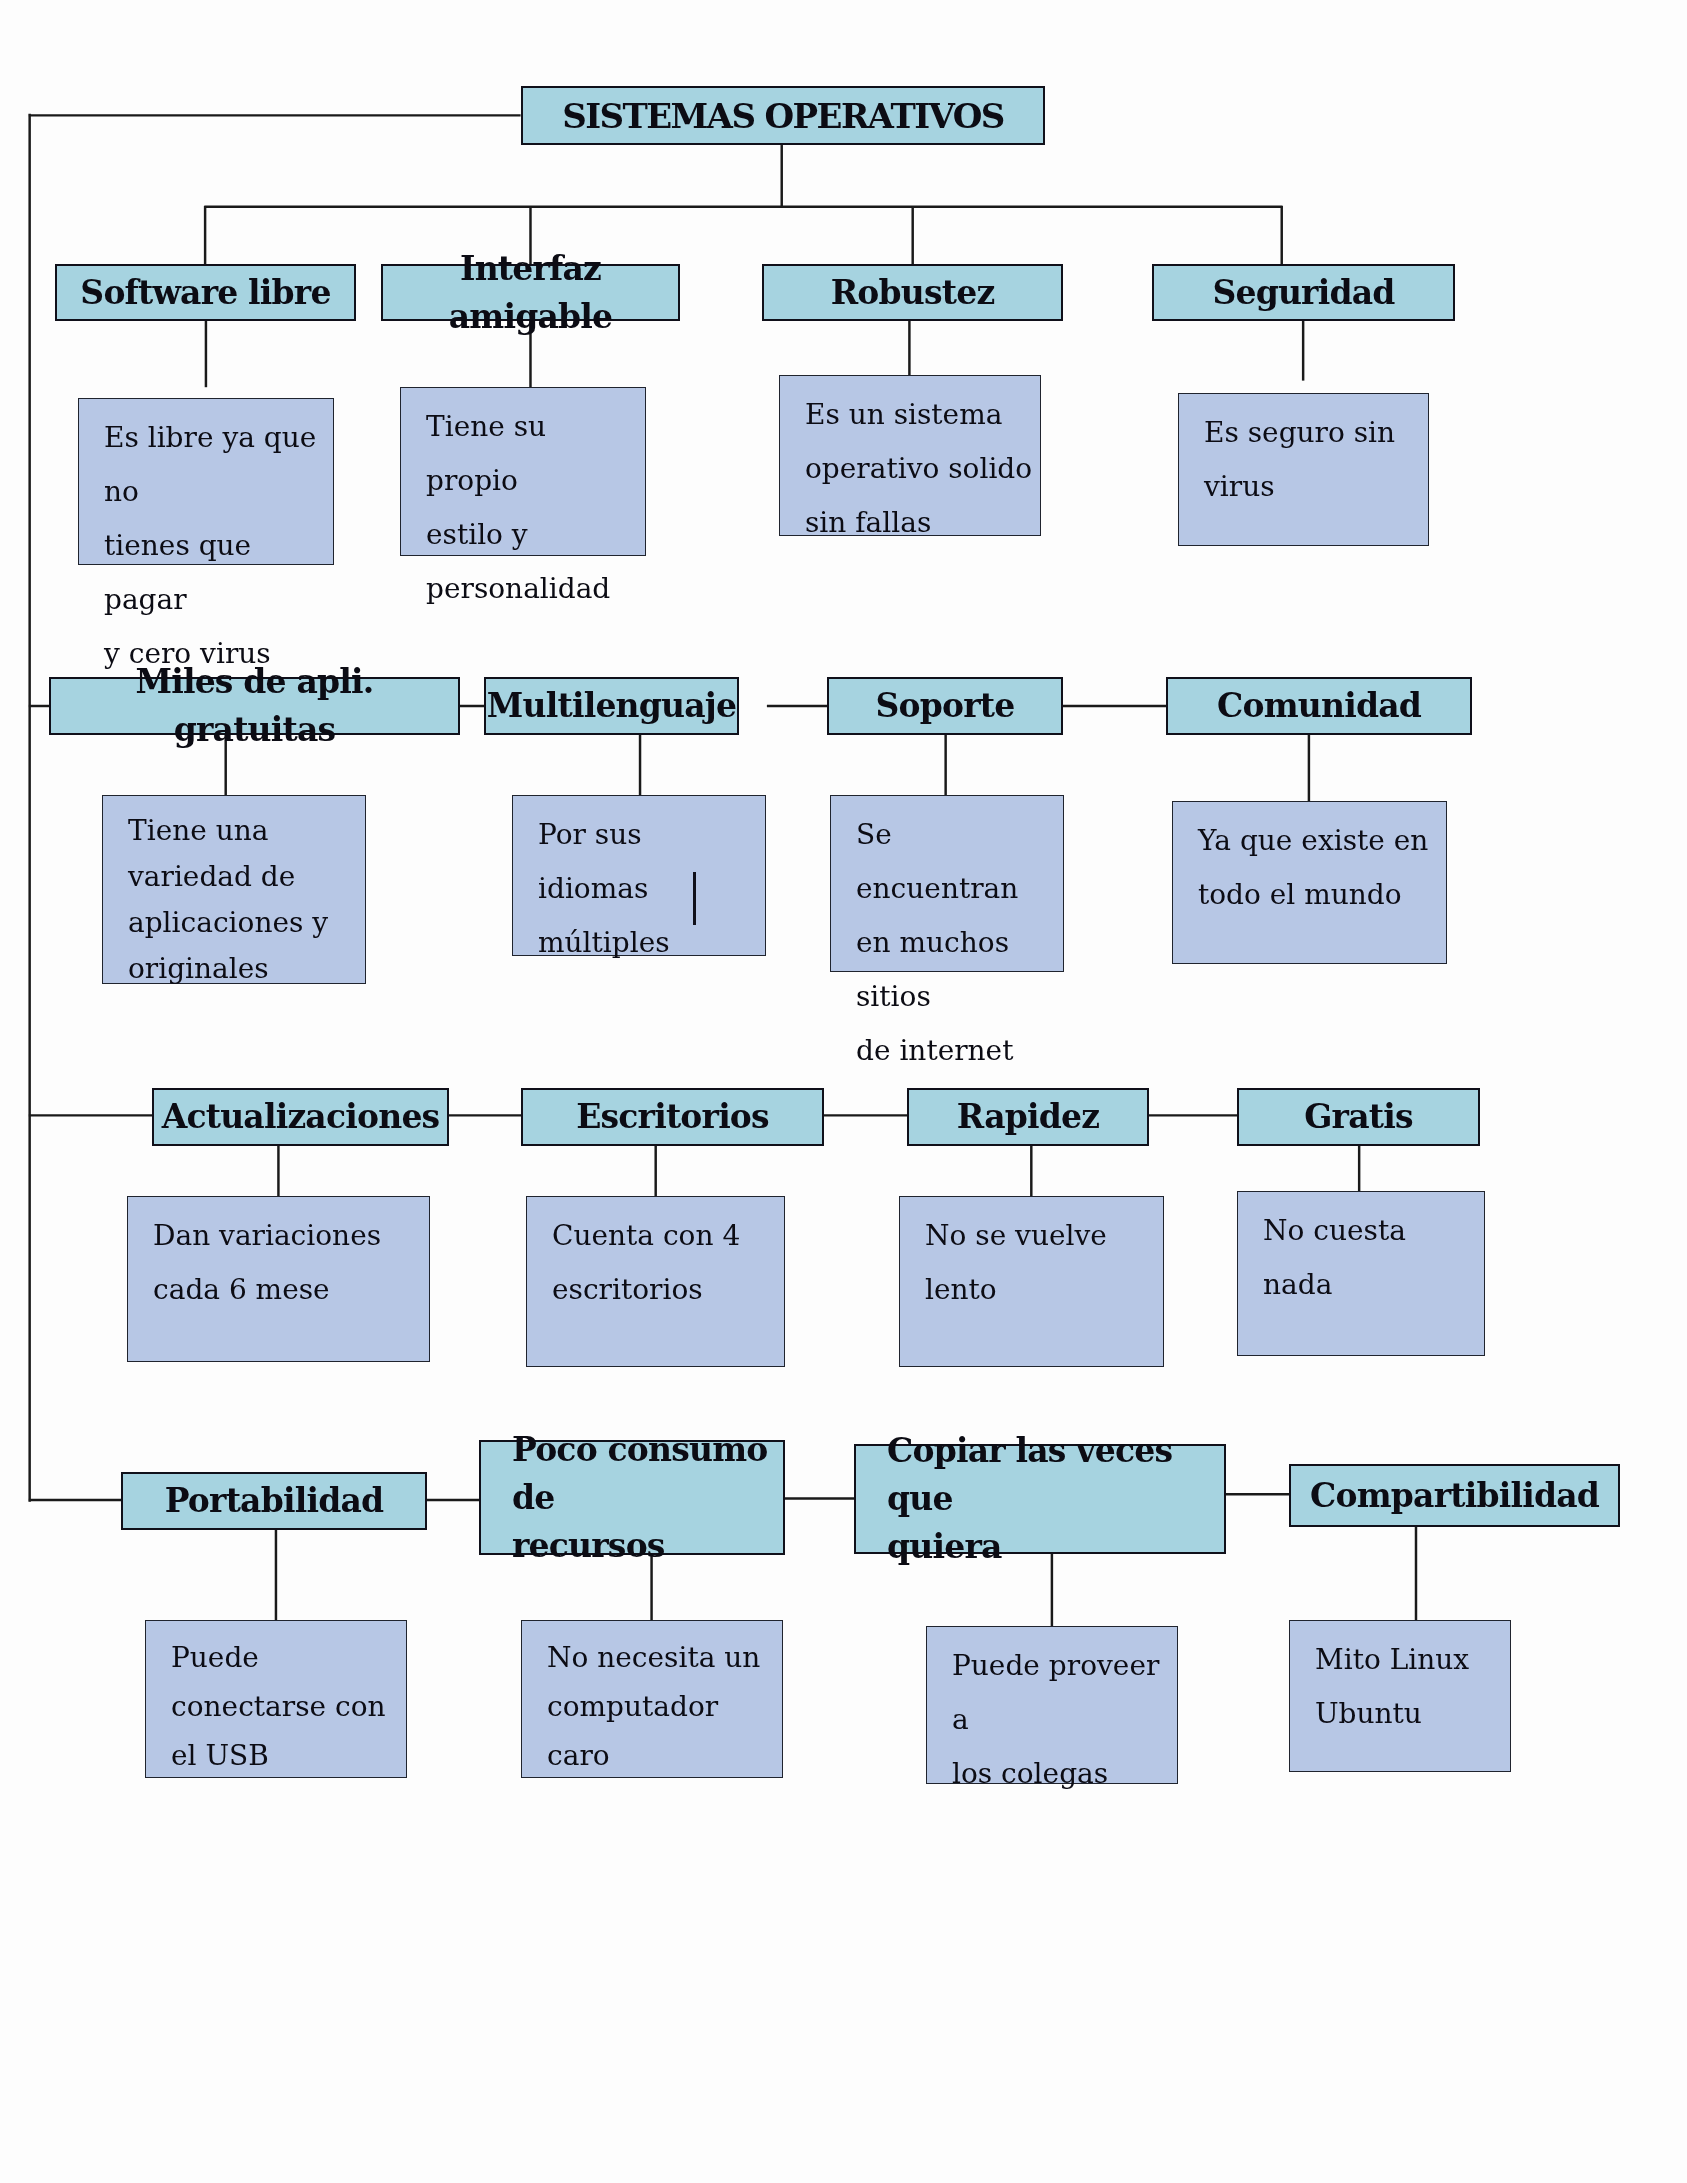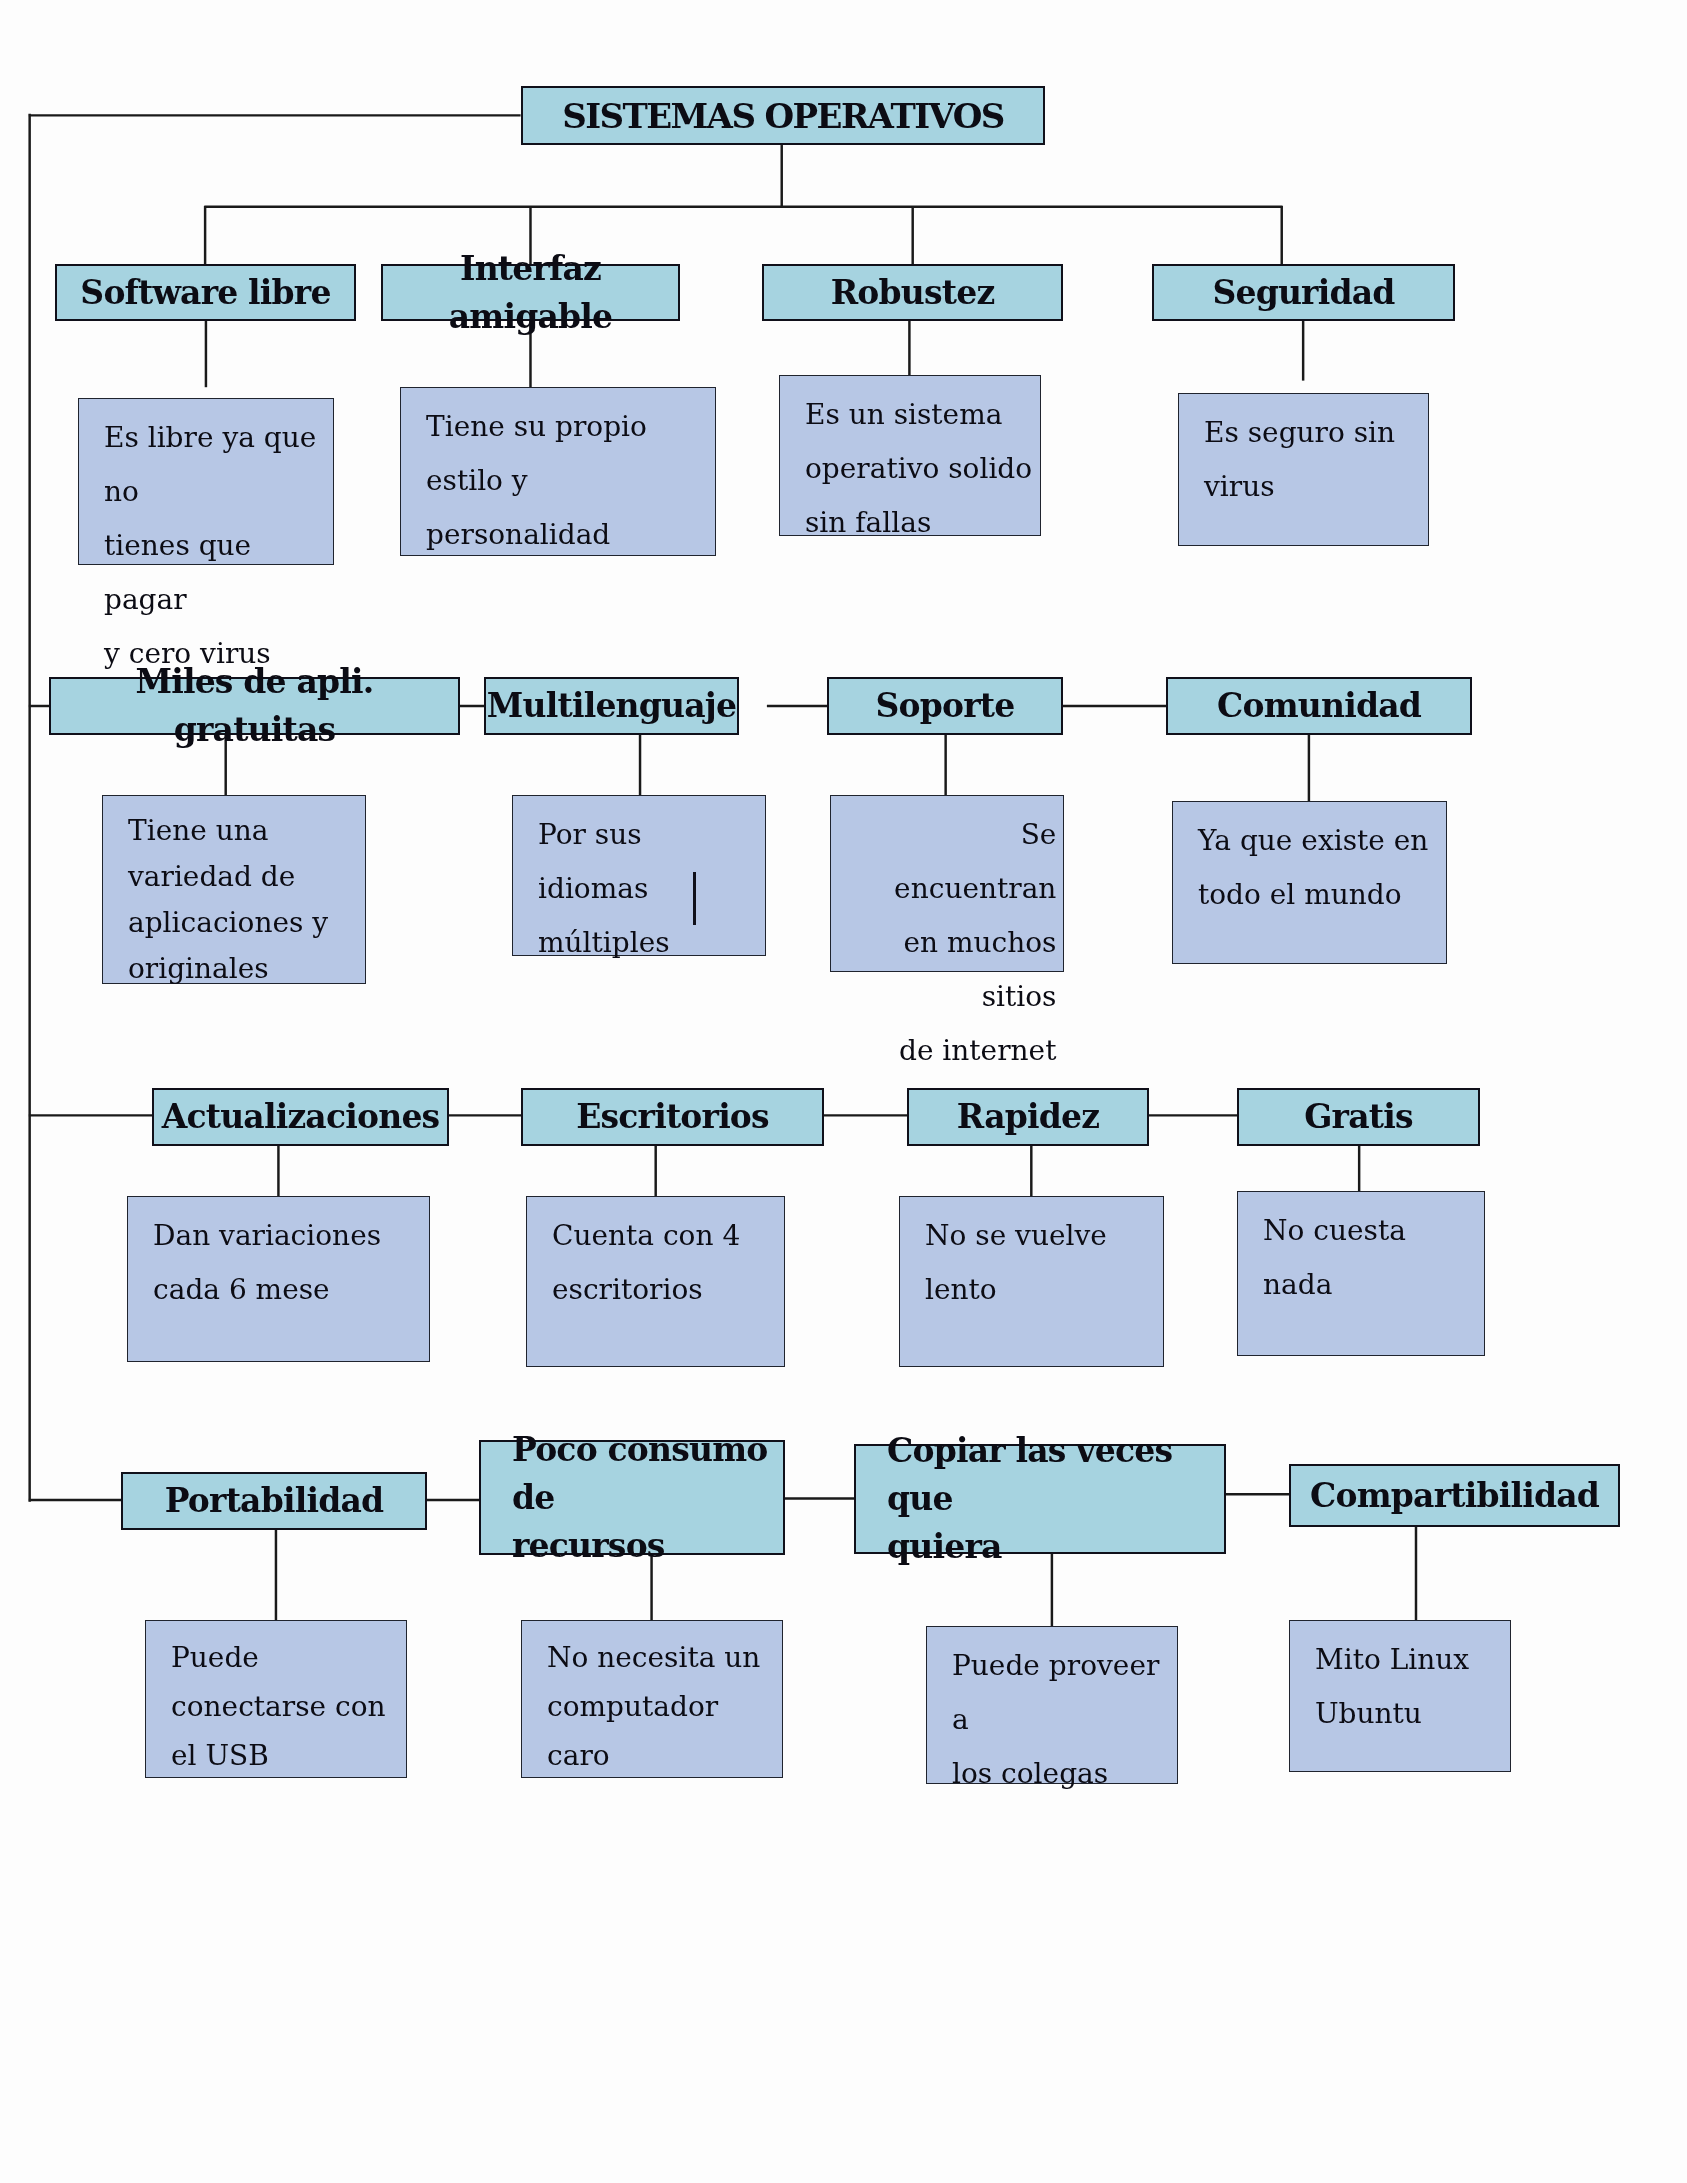--- a/index.html
+++ b/index.html
@@ -95,21 +95,21 @@
   <div class="hdr" style="left:762px;top:264px;width:301px;height:57px;">
     <span>Robustez</span></div>
   <div class="hdr" style="left:1152px;top:264px;width:303px;height:57px;">
     <span>Seguridad</span></div>
 
   <div class="desc" style="left:78px;top:386px;width:256px;height:167px;margin-top:12px;">
     <div class="dtext">Es libre ya que no
 tienes que pagar
 y cero virus</div>
     </div>
-  <div class="desc" style="left:400px;top:387px;width:316px;height:169px;">
+  <div class="desc" style="left:400px;top:387px;width:246px;height:169px;">
     <div class="dtext">Tiene su propio
 estilo y
 personalidad</div>
     </div>
   <div class="desc" style="left:779px;top:375px;width:262px;height:161px;">
     <div class="dtext">Es un sistema
 operativo solido
 sin fallas</div>
     </div>
   <div class="desc" style="left:1178px;top:393px;width:251px;height:153px;">
@@ -130,21 +130,21 @@
     <div class="dtext" style="line-height:46px;">Tiene una
 variedad de
 aplicaciones y
 originales</div>
     </div>
   <div class="desc" style="left:512px;top:795px;width:254px;height:161px;">
     <div class="dtext">Por sus idiomas
 múltiples</div>
     <div class="cursor"></div>
     </div>
-  <div class="desc" style="left:830px;top:795px;width:234px;height:177px;text-align:right;">
+  <div class="desc" style="left:830px;top:795px;width:234px;height:177px;">
     <div class="dtext">Se encuentran
 en muchos sitios
 de internet</div>
     </div>
   <div class="desc" style="left:1172px;top:801px;width:275px;height:163px;">
     <div class="dtext">Ya que existe en
 todo el mundo</div>
     </div>
 
   <div class="hdr" style="left:152px;top:1088px;width:297px;height:58px;">

